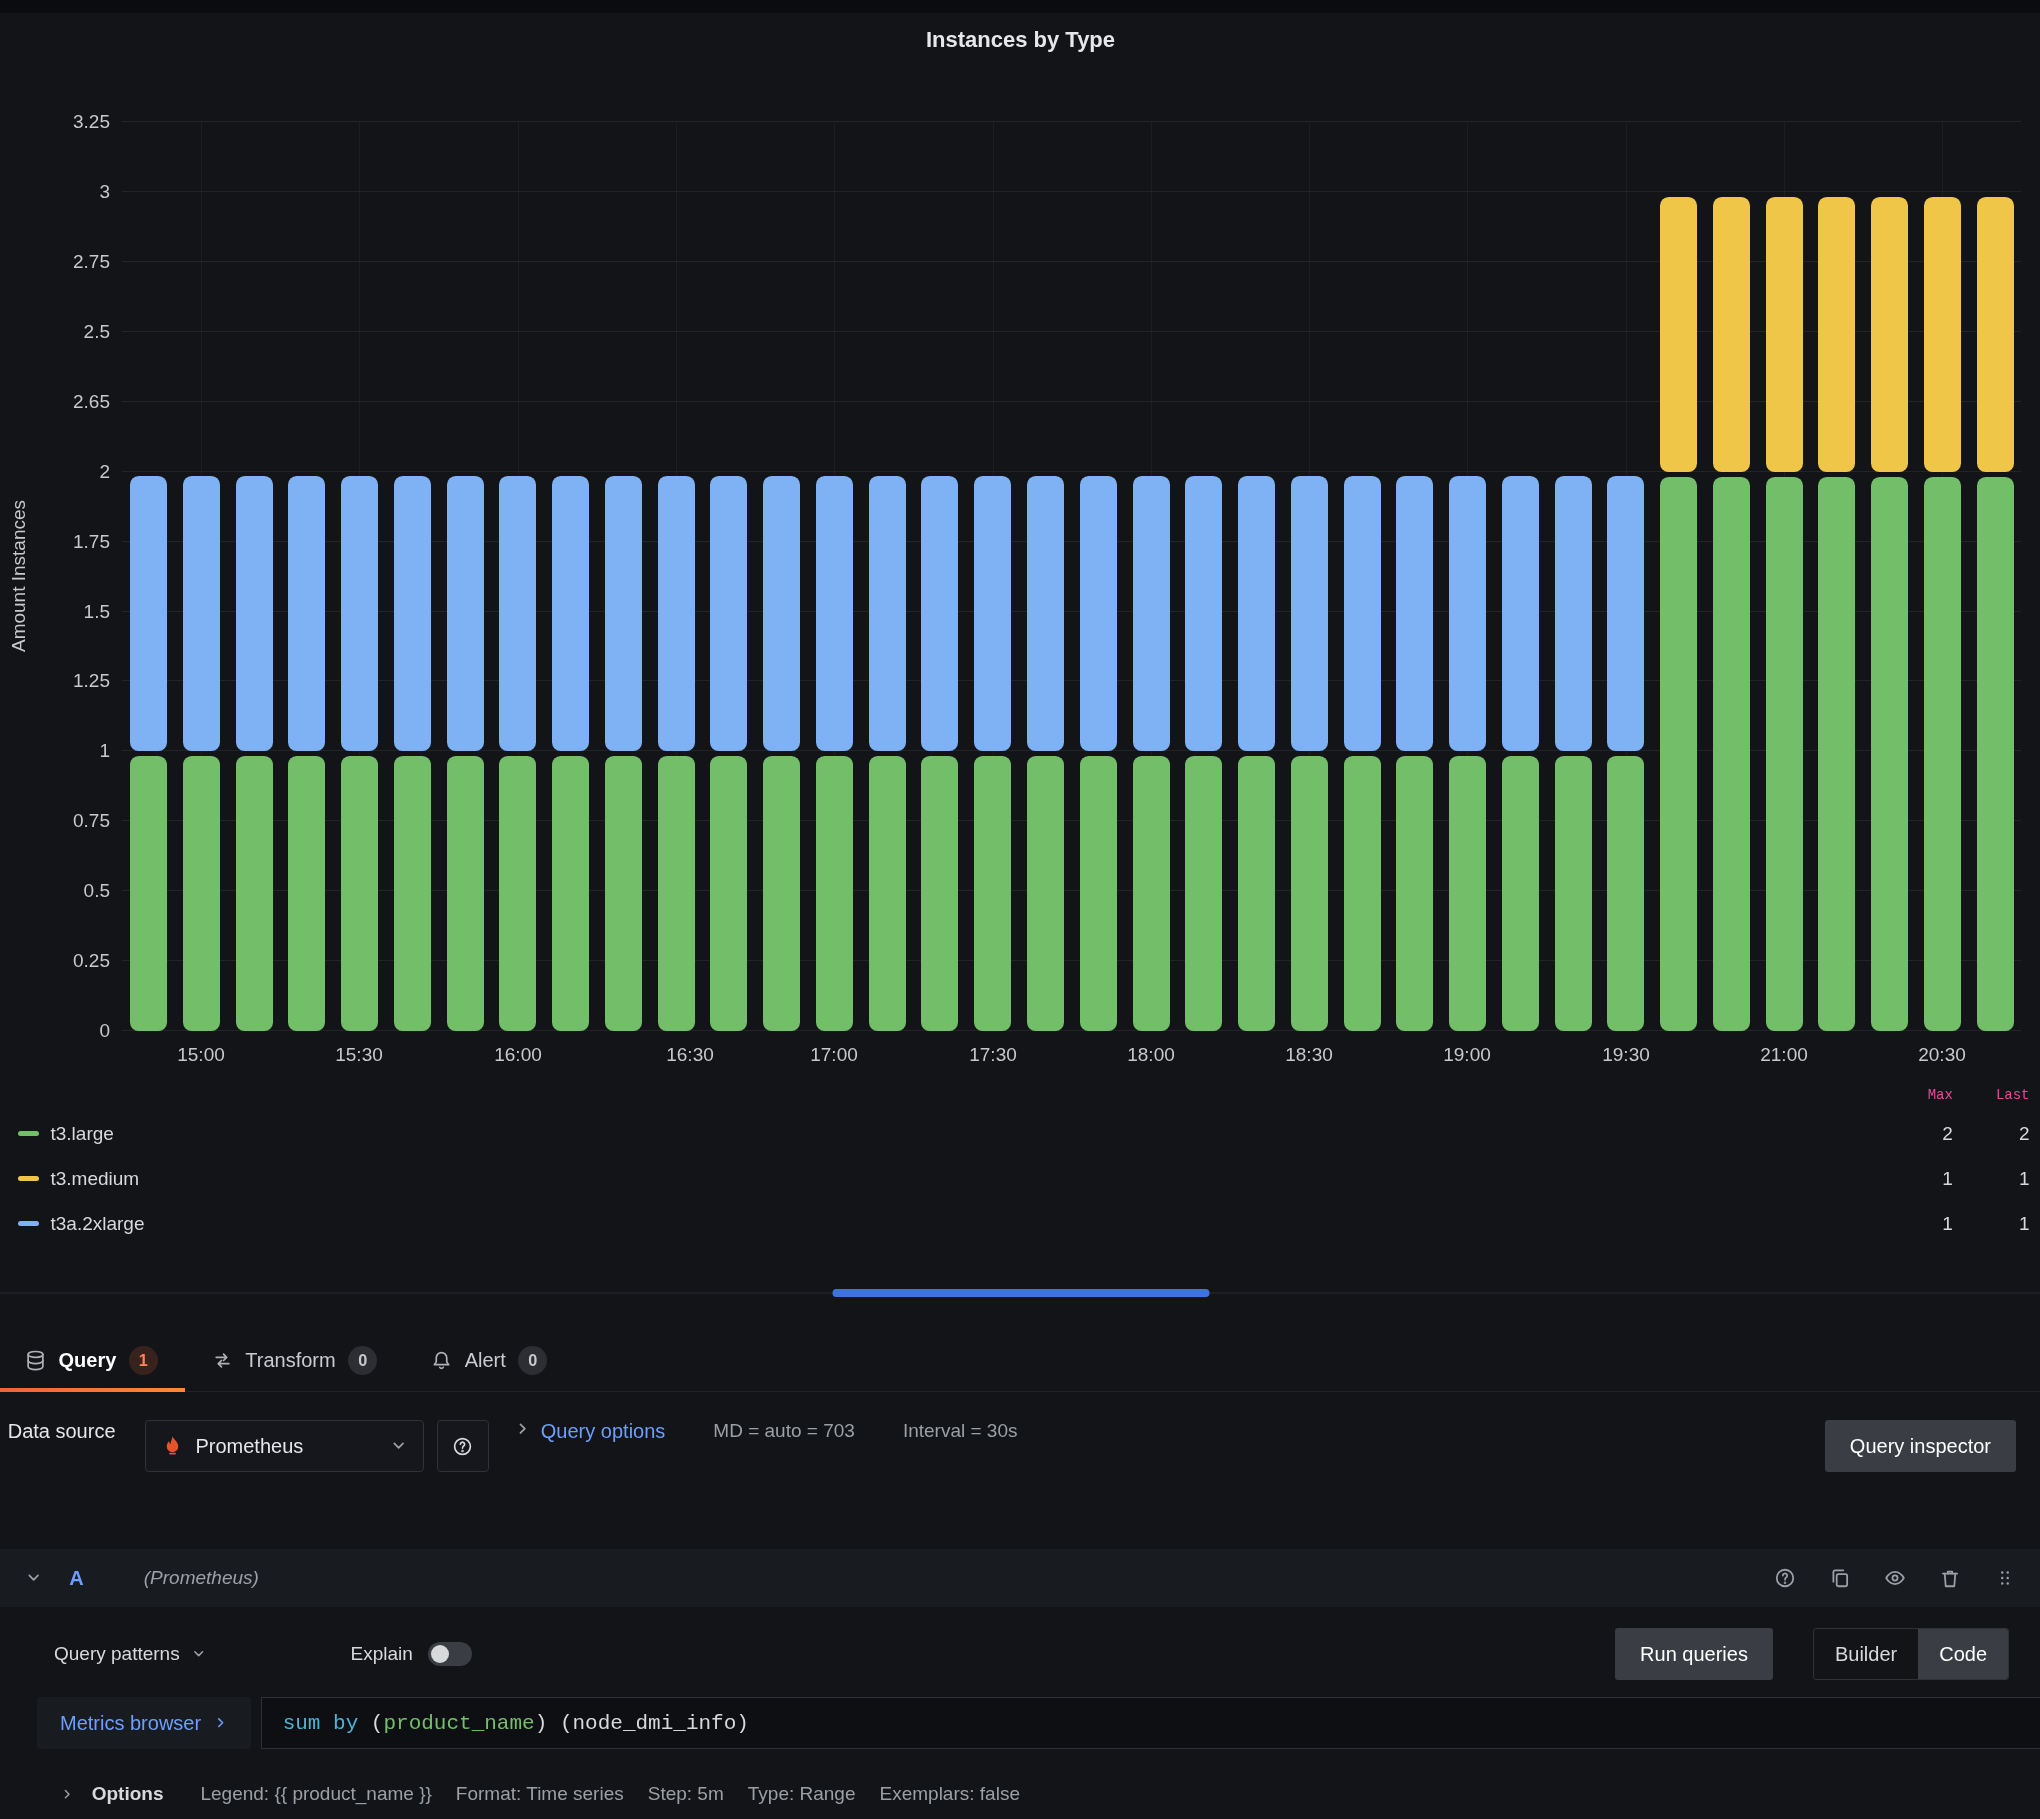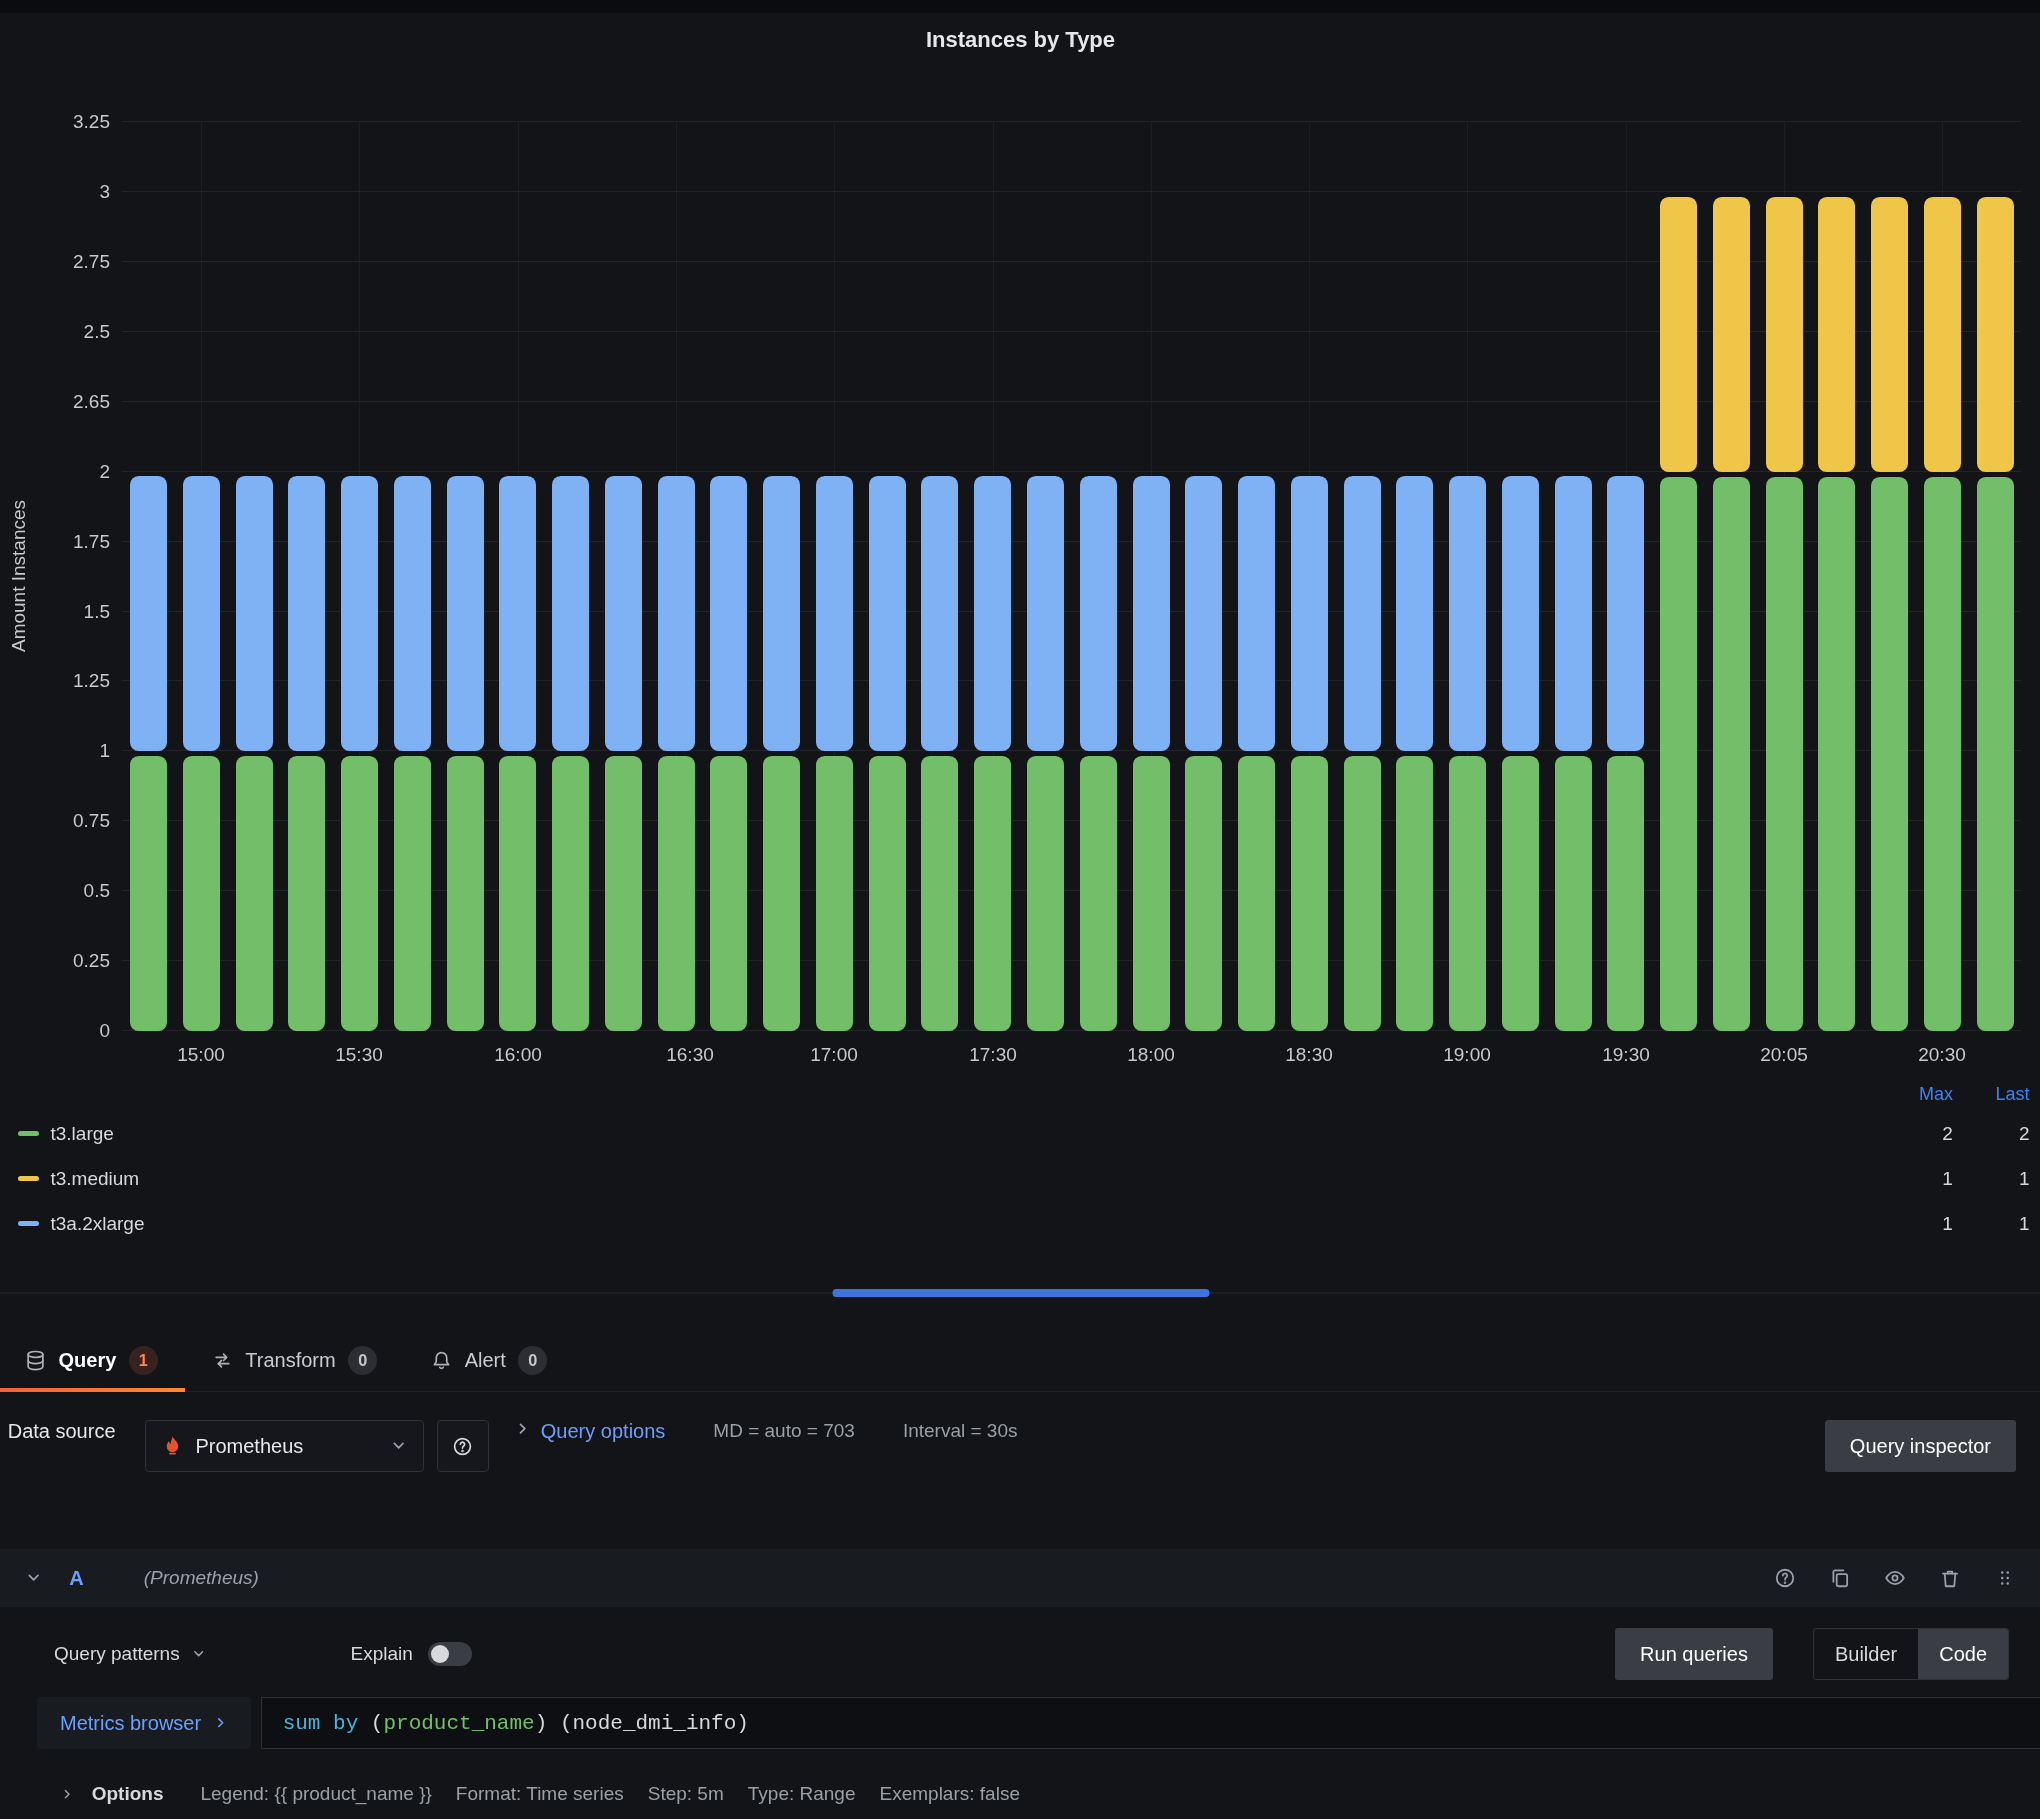--- a/index.html
+++ b/index.html
@@ -24,21 +24,21 @@
   .hgrid { position:absolute; left:0; width:100%; height:1px; background:rgba(255,255,255,0.07); }
   .vgrid { position:absolute; top:0; bottom:0; width:1px; background:rgba(255,255,255,0.045); }
   .bar { position:absolute; bottom:0; display:flex; flex-direction:column-reverse; gap:4.8px; }
   .seg { width:100%; border-radius:8.6px; }
   .x-axis { position:absolute; left:122px; top:1044px; width:1899px; height:29px; }
   .xtick { position:absolute; transform:translateX(-50%); font-size:19px; color:#c7c9cc; white-space:nowrap; }
 
   
   .legend { position:absolute; top:1078px; left:0; width:100%; padding:0 11.5px 0 18px; }
   .legend-header { display:flex; justify-content:flex-end; height:33px; align-items:center; }
-  .legend-header .col { font-size:18px; font-weight:500; color:#3b82f6; }
+  .legend-header .col { font-size:14px; font-weight:500; color:#ec4899;font-family:Liberation Mono, monospace; }
   .col-max { width:67px; text-align:right; }
   .col-last { width:67px; text-align:right; margin-left:9.6px; }
   .legend-row { display:flex; align-items:center; height:45px; }
   .swatch { width:21px; height:4.8px; border-radius:2.9px; flex:none; }
   .legend-label { margin-left:11.5px; flex:1; font-size:19px; color:#d8d9da; }
   .legend-row .col { font-size:19px; color:#d8d9da; }
 
   
   .divider { position:absolute; top:1292px; left:0; width:100%; height:1.9px; background:#1c1f24; }
   .scroll-pill { position:absolute; top:1289px; left:50%; transform:translateX(-50%);
@@ -314,21 +314,21 @@
     <div class="xtick" style="left: 79px;">15:00</div>
     <div class="xtick" style="left: 237px;">15:30</div>
     <div class="xtick" style="left: 396px;">16:00</div>
     <div class="xtick" style="left: 568px;">16:30</div>
     <div class="xtick" style="left: 712px;">17:00</div>
     <div class="xtick" style="left: 871px;">17:30</div>
     <div class="xtick" style="left: 1029px;">18:00</div>
     <div class="xtick" style="left: 1187px;">18:30</div>
     <div class="xtick" style="left: 1345px;">19:00</div>
     <div class="xtick" style="left: 1504px;">19:30</div>
-    <div class="xtick" style="left: 1662px;">20:05</div>
+    <div class="xtick" style="left: 1662px;">21:00</div>
     <div class="xtick" style="left: 1820px;">20:30</div>
   </div>
 
 <div class="legend">
   <div class="legend-header">
     <span class="col col-max">Max</span>
     <span class="col col-last">Last</span>
   </div>
   <div>
       <div class="legend-row">

